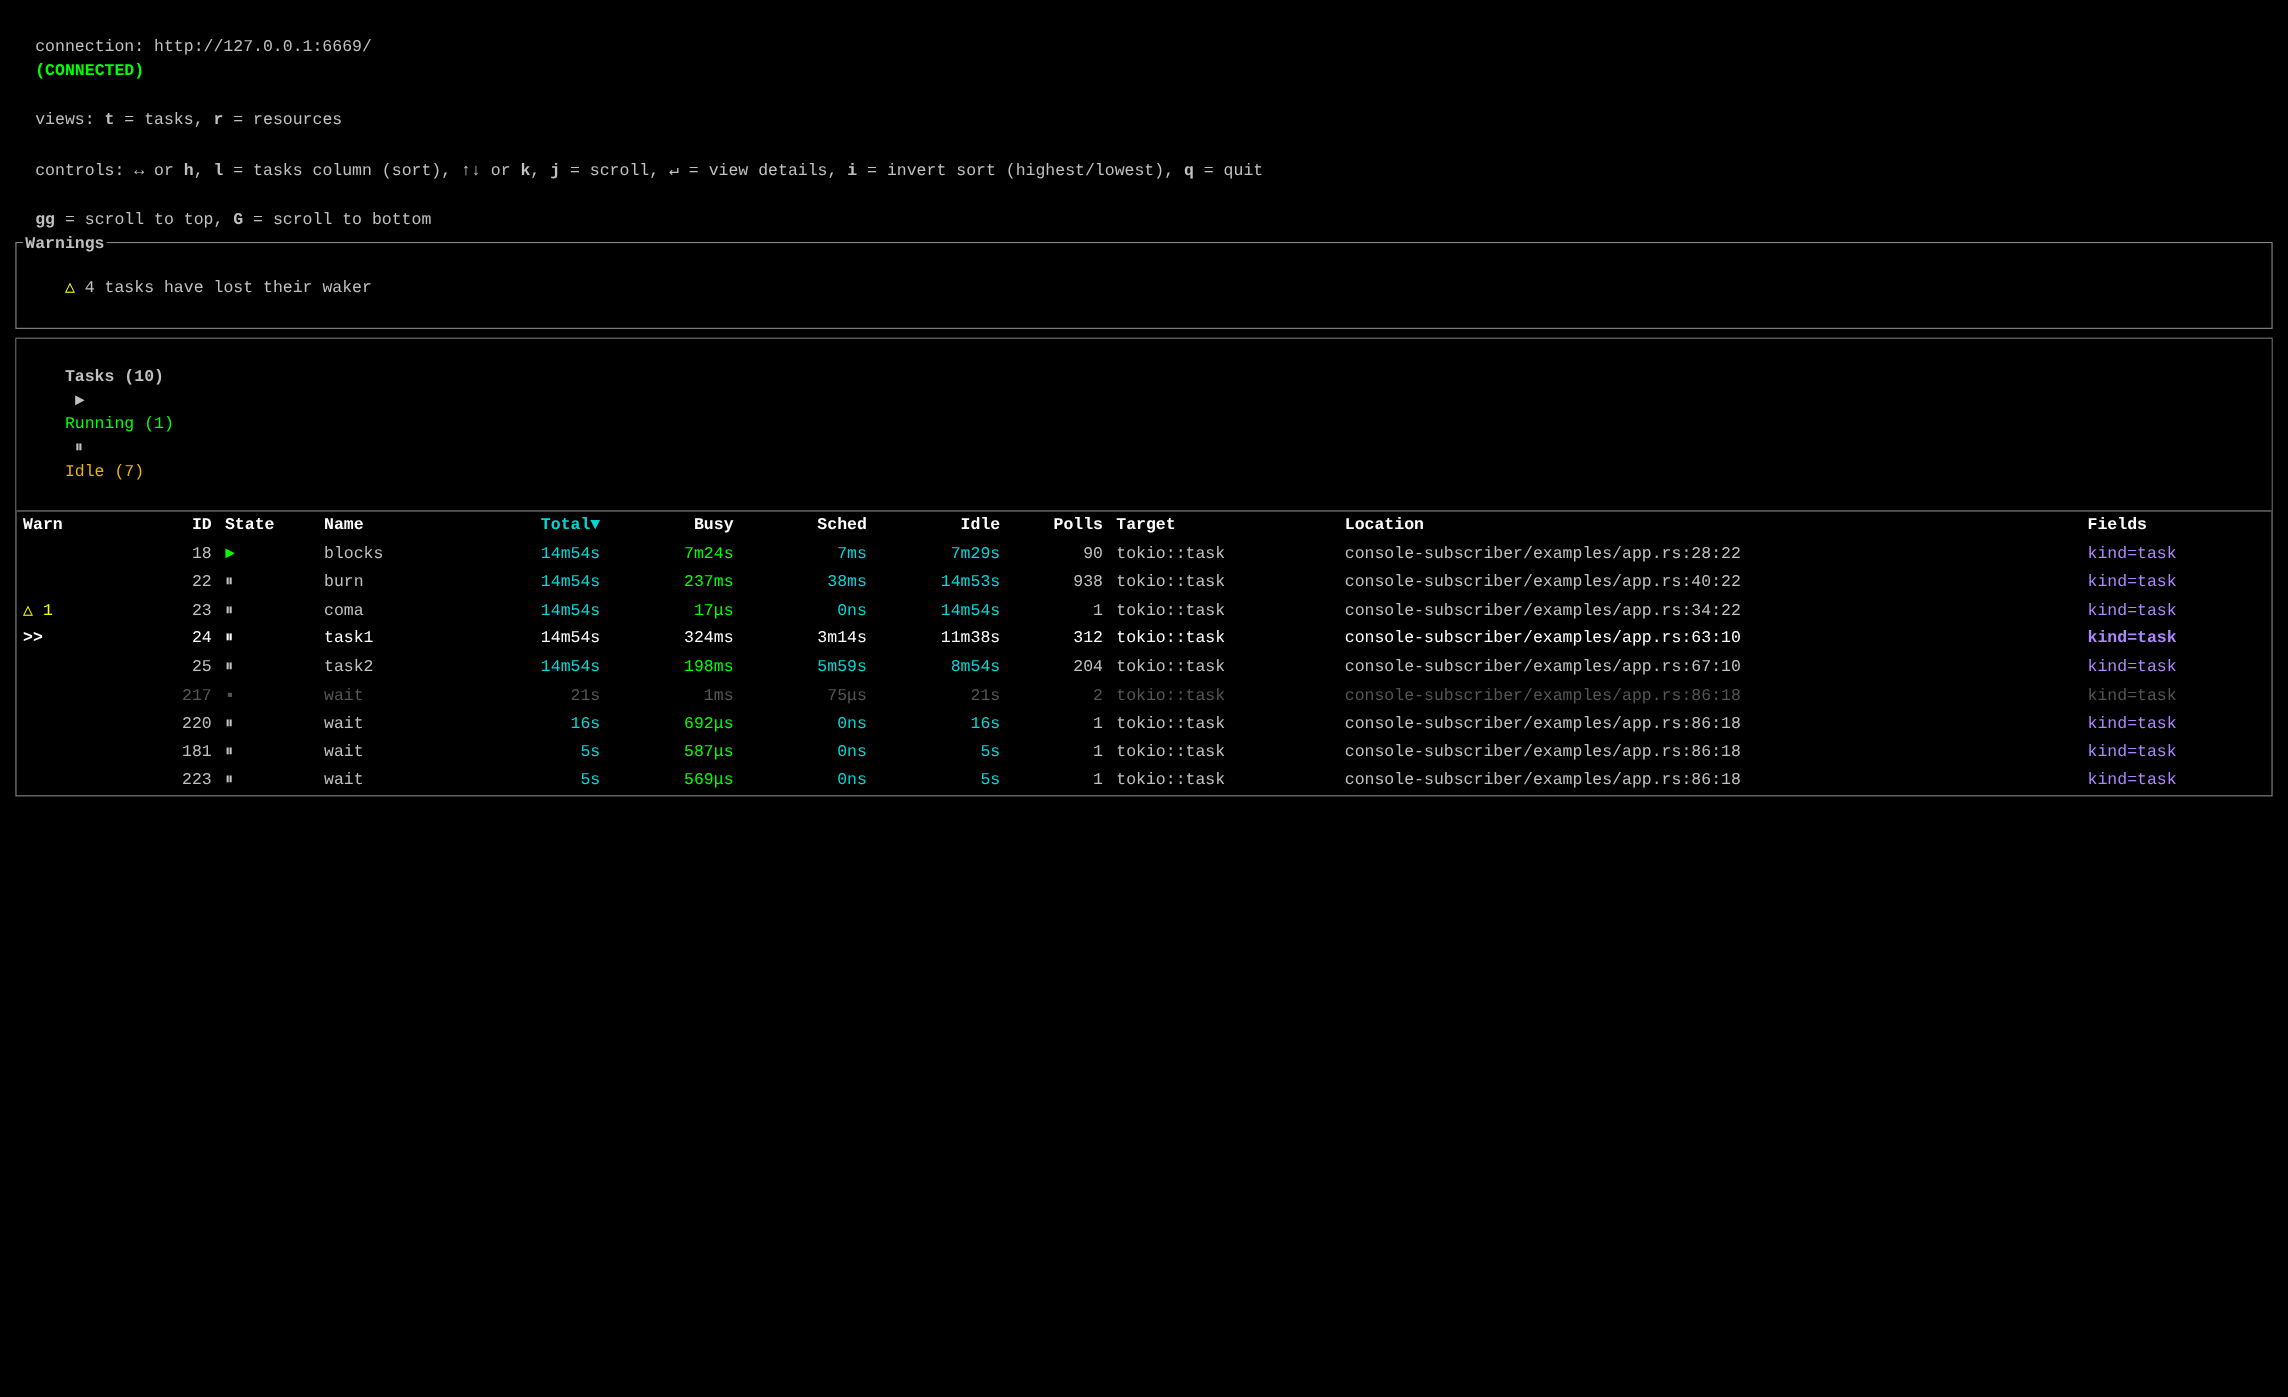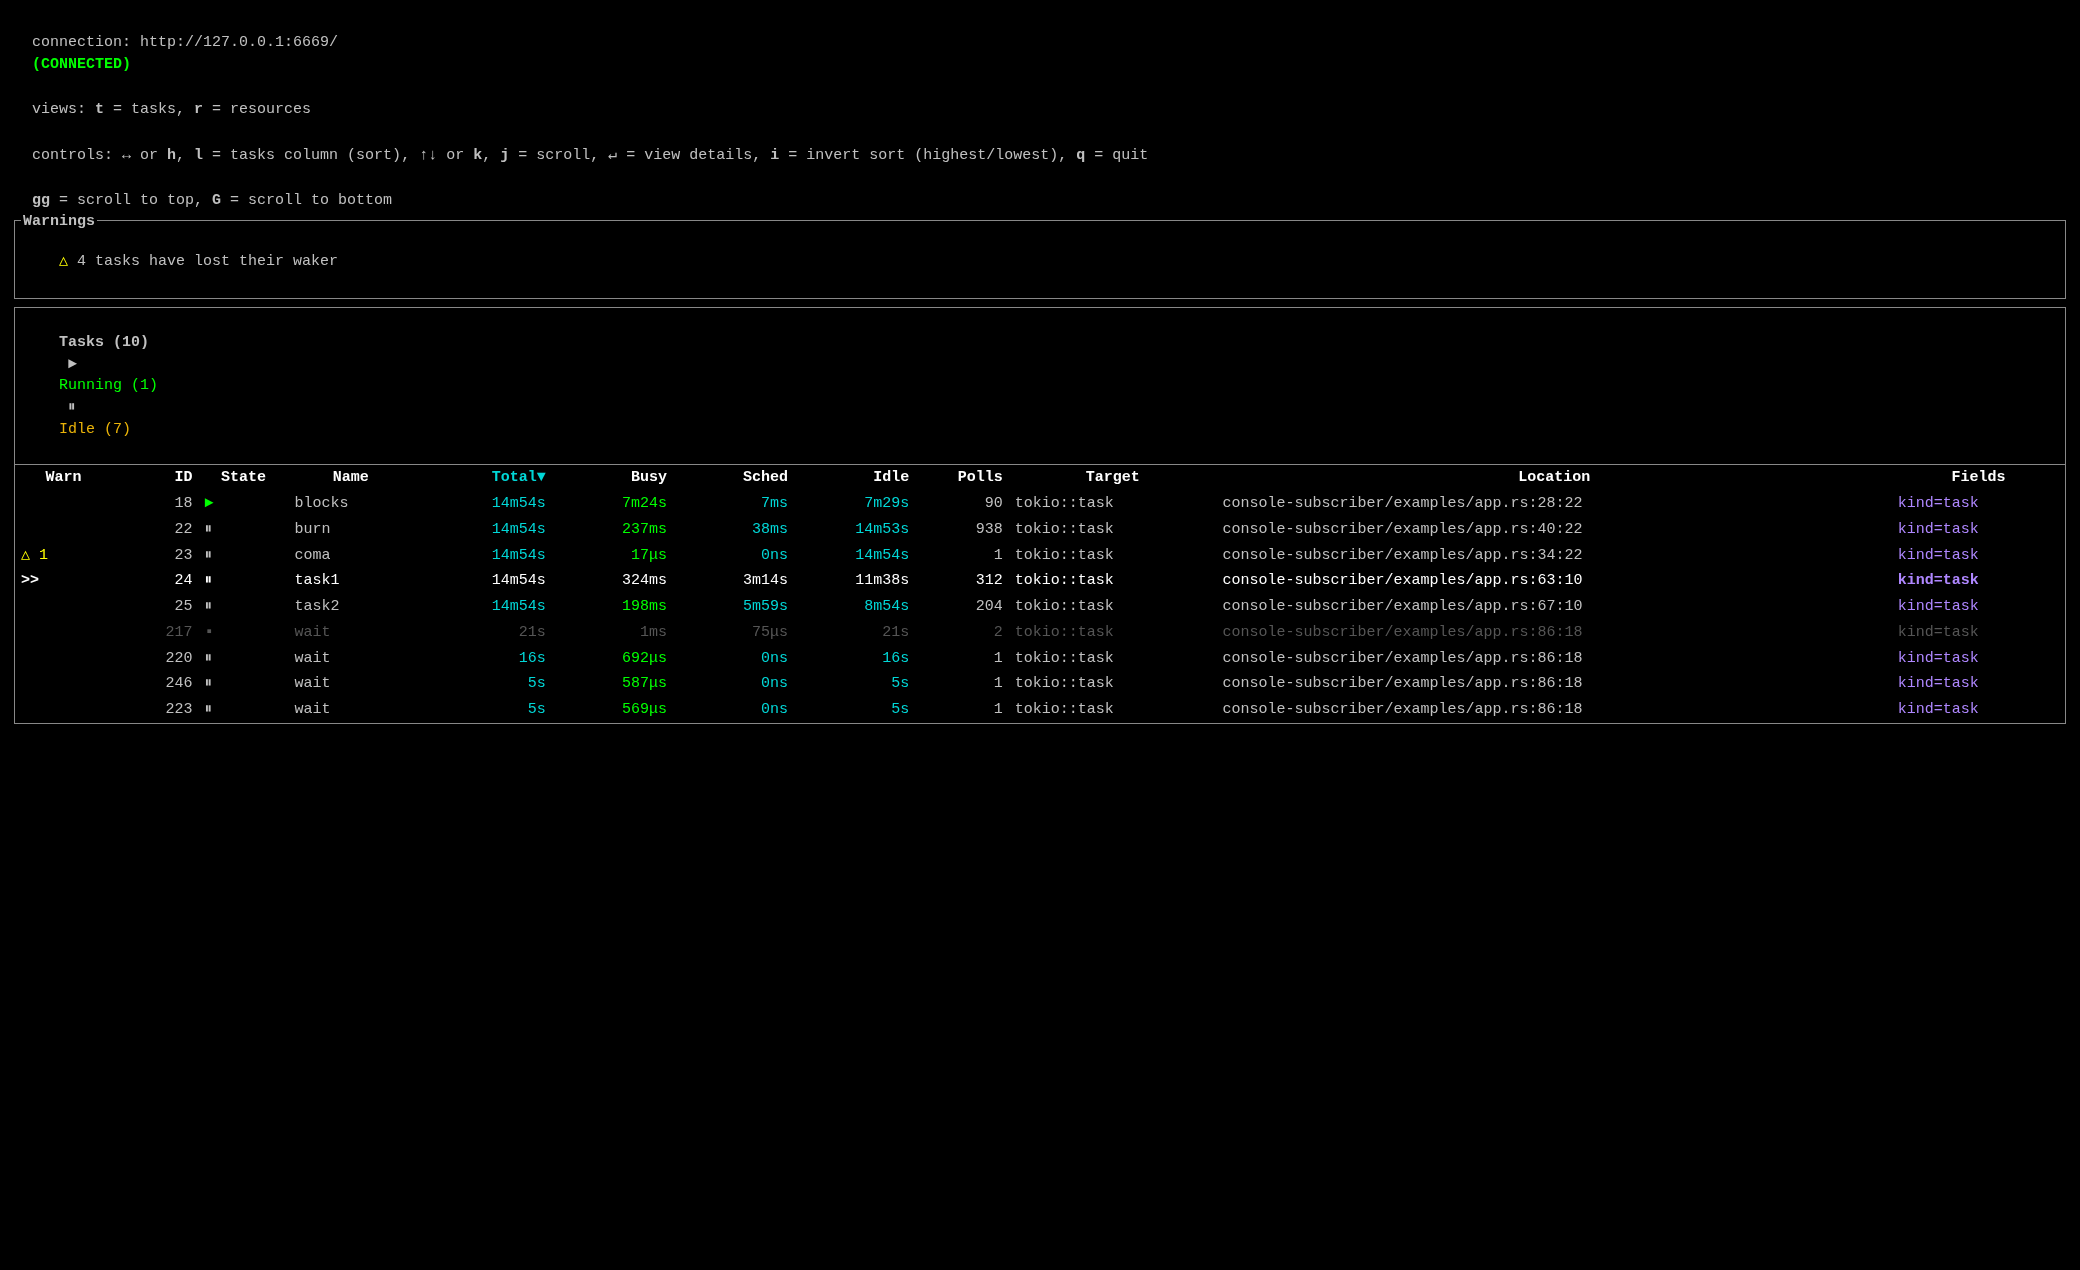--- a/index.html
+++ b/index.html
@@ -62,21 +62,21 @@
       table-layout: fixed;
     }
     thead tr th {
       text-align: right;
       color: #ffffff;
       font-weight: bold;
       padding: 2px 6px;
       white-space: nowrap;
       font-size: 15px;
     }
-    thead tr th.left { text-align: center; margin-left: 16px; }
+    thead tr th.left { text-align: left; margin-left: 16px; }
     tbody tr td {
       text-align: right;
       padding: 2px 6px;
       white-space: nowrap;
       font-size: 15px;
     }
     tbody tr td.left { text-align: left; }
     .col-warn { width: 56px; }
     .col-id { width: 50px; }
     .col-state { width: 52px; }
@@ -255,21 +255,21 @@
           <td class="green">692μs</td>
           <td class="cyan">0ns</td>
           <td class="cyan">16s</td>
           <td class="">1</td>
           <td class="left ">tokio::task</td>
           <td class="left ">console-subscriber/examples/app.rs:86:18</td>
           <td class="left"><span style="color:#af87ff;">kind=task</span></td>
         </tr>
         <tr>
           <td class="left"></td>
-          <td class="">246</td>
+          <td class="">181</td>
           <td class="left ">⏸</td>
           <td class="left ">wait</td>
           <td class="cyan">5s</td>
           <td class="green">587μs</td>
           <td class="cyan">0ns</td>
           <td class="cyan">5s</td>
           <td class="">1</td>
           <td class="left ">tokio::task</td>
           <td class="left ">console-subscriber/examples/app.rs:86:18</td>
           <td class="left"><span style="color:#af87ff;">kind=task</span></td>

